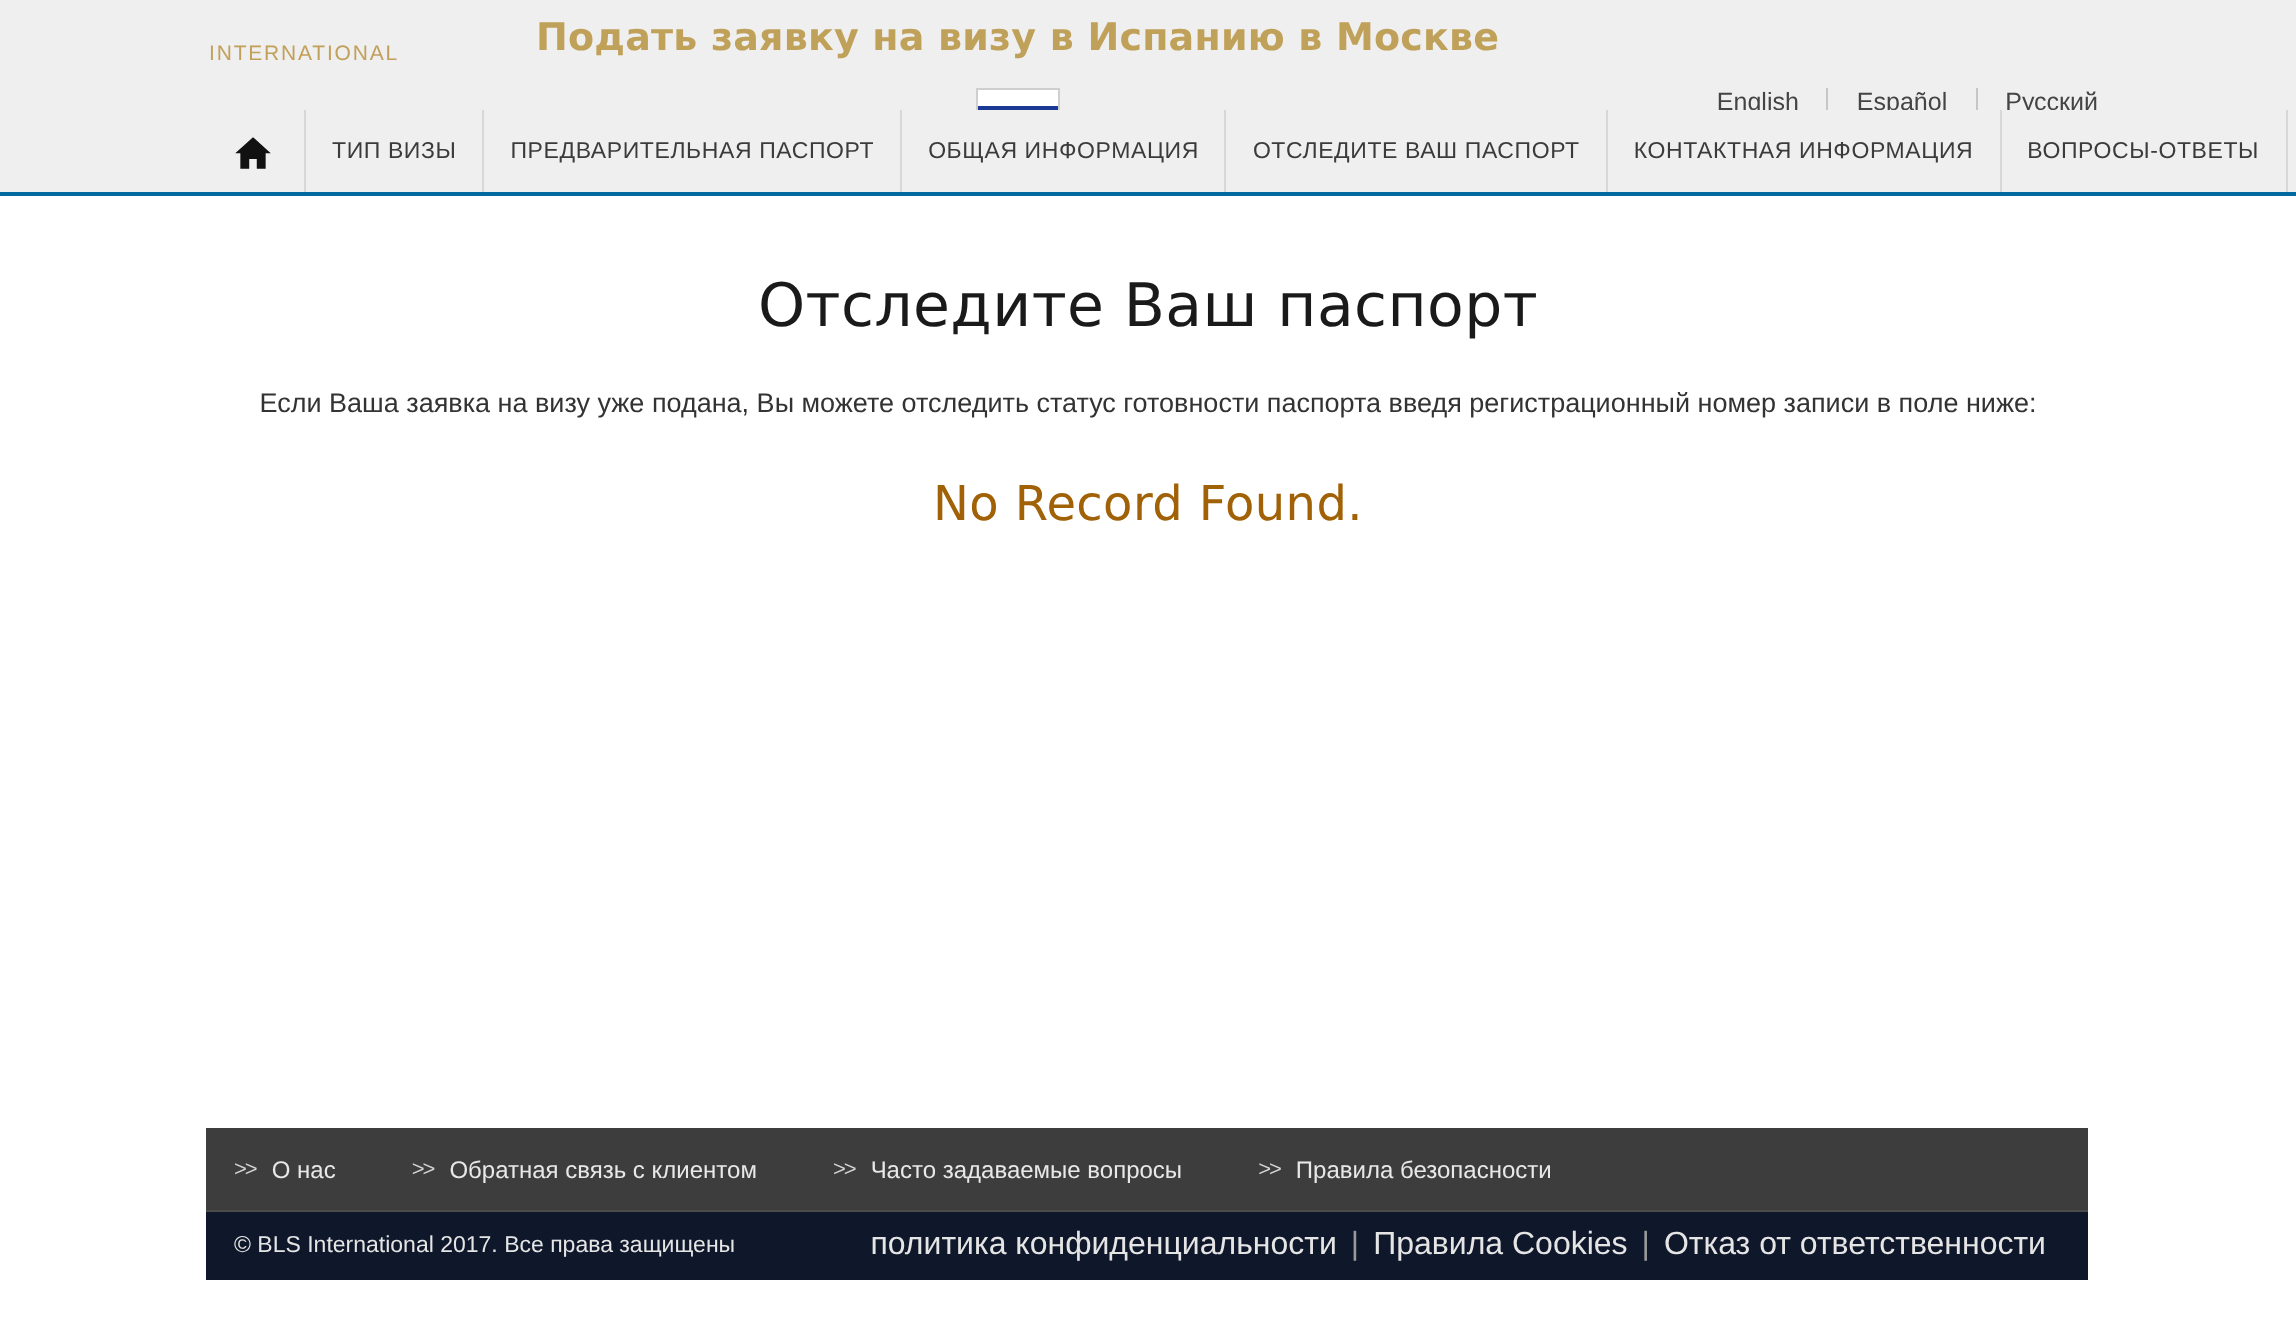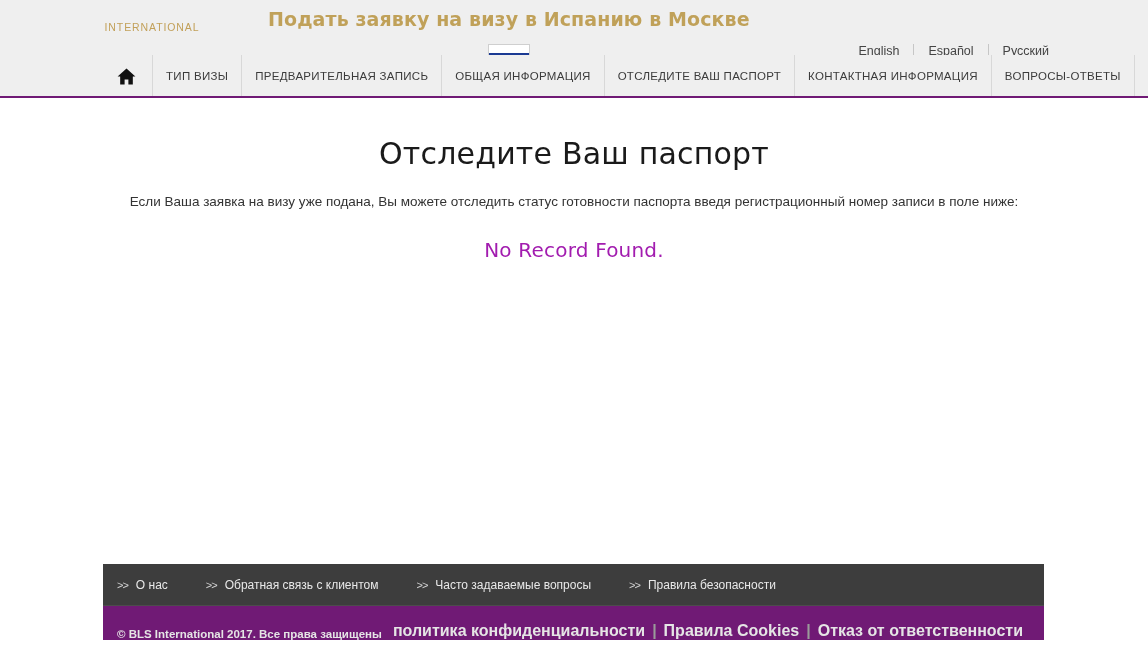--- a/index.html
+++ b/index.html
@@ -114,21 +114,21 @@
     height: 15px;
     background: #c6c6c6;
   }
 
   
   .nav {
     position: relative;
     width: 1148px;
     height: 43px;
     background: #efefef;
-    border-bottom: 2px solid #701a75;
+    border-bottom: 2px solid #0369a1;
     display: flex;
     align-items: stretch;
     padding-left: 103px;
   }
   .nav-item {
     display: flex;
     align-items: center;
     justify-content: center;
     padding: 0 13px;
     font-size: 11.5px;
@@ -172,22 +172,22 @@
     margin: 19px auto 0 auto;
     width: 960px;
     text-align: center;
     font-size: 13.5px;
     color: #333;
     line-height: 23px;
   }
   .no-record {
     margin: 25px auto 0 auto;
     text-align: center;
-    font-size: 20px;
-    color: #a21caf;
+    font-size: 24px;
+    color: #a16207;
     font-family: "DejaVu Sans", sans-serif;
     letter-spacing: 0.2px;
   }
 
   
   .footer-zone {
     position: absolute;
     left: 0;
     top: 564px;
     width: 1148px;
@@ -217,25 +217,24 @@
     text-decoration: none;
     margin-right: 38px;
     cursor: pointer;
     white-space: nowrap;
   }
   .chev { color: #d4d4d4; font-size: 11px; letter-spacing: -1px; }
 
   .footer-bottom {
     height: 34px;
     display: flex;
-    align-items: flex-end;
+    align-items: center;
     justify-content: space-between;
     padding: 0 14px;
-    background: #701a75;
-    font-weight: bold;
+    background: #0f172a;
   }
   .copyright {
     color: #e5e5e5;
     font-size: 11.5px;
     white-space: nowrap;
   }
   .policy-wrap {
     display: flex;
     align-items: center;
     font-size: 16px;
@@ -277,21 +276,21 @@
   </div>
 </div>
 
 <div class="nav">
   <a class="nav-item home">
     <svg class="home-icon" viewBox="0 0 20 18">
       <path d="M10 0.6 L0.6 9.1 H3.3 V17.4 H8.0 V12.2 H12.0 V17.4 H16.7 V9.1 H19.4 Z" fill="#111111"></path>
     </svg>
   </a>
   <a class="nav-item">ТИП ВИЗЫ</a>
-  <a class="nav-item">ПРЕДВАРИТЕЛЬНАЯ ЗАПИСЬ</a>
+  <a class="nav-item">ПРЕДВАРИТЕЛЬНАЯ ПАСПОРТ</a>
   <a class="nav-item">ОБЩАЯ ИНФОРМАЦИЯ</a>
   <a class="nav-item">ОТСЛЕДИТЕ ВАШ ПАСПОРТ</a>
   <a class="nav-item">КОНТАКТНАЯ ИНФОРМАЦИЯ</a>
   <a class="nav-item">ВОПРОСЫ-ОТВЕТЫ</a>
 </div>
 
 <div class="main">
   <h1 class="page-title">Отследите Ваш паспорт</h1>
   <p class="page-desc">Если Ваша заявка на визу уже подана, Вы можете отследить статус готовности паспорта введя регистрационный номер записи в поле ниже:</p>
   <div class="no-record">No Record Found.</div>

